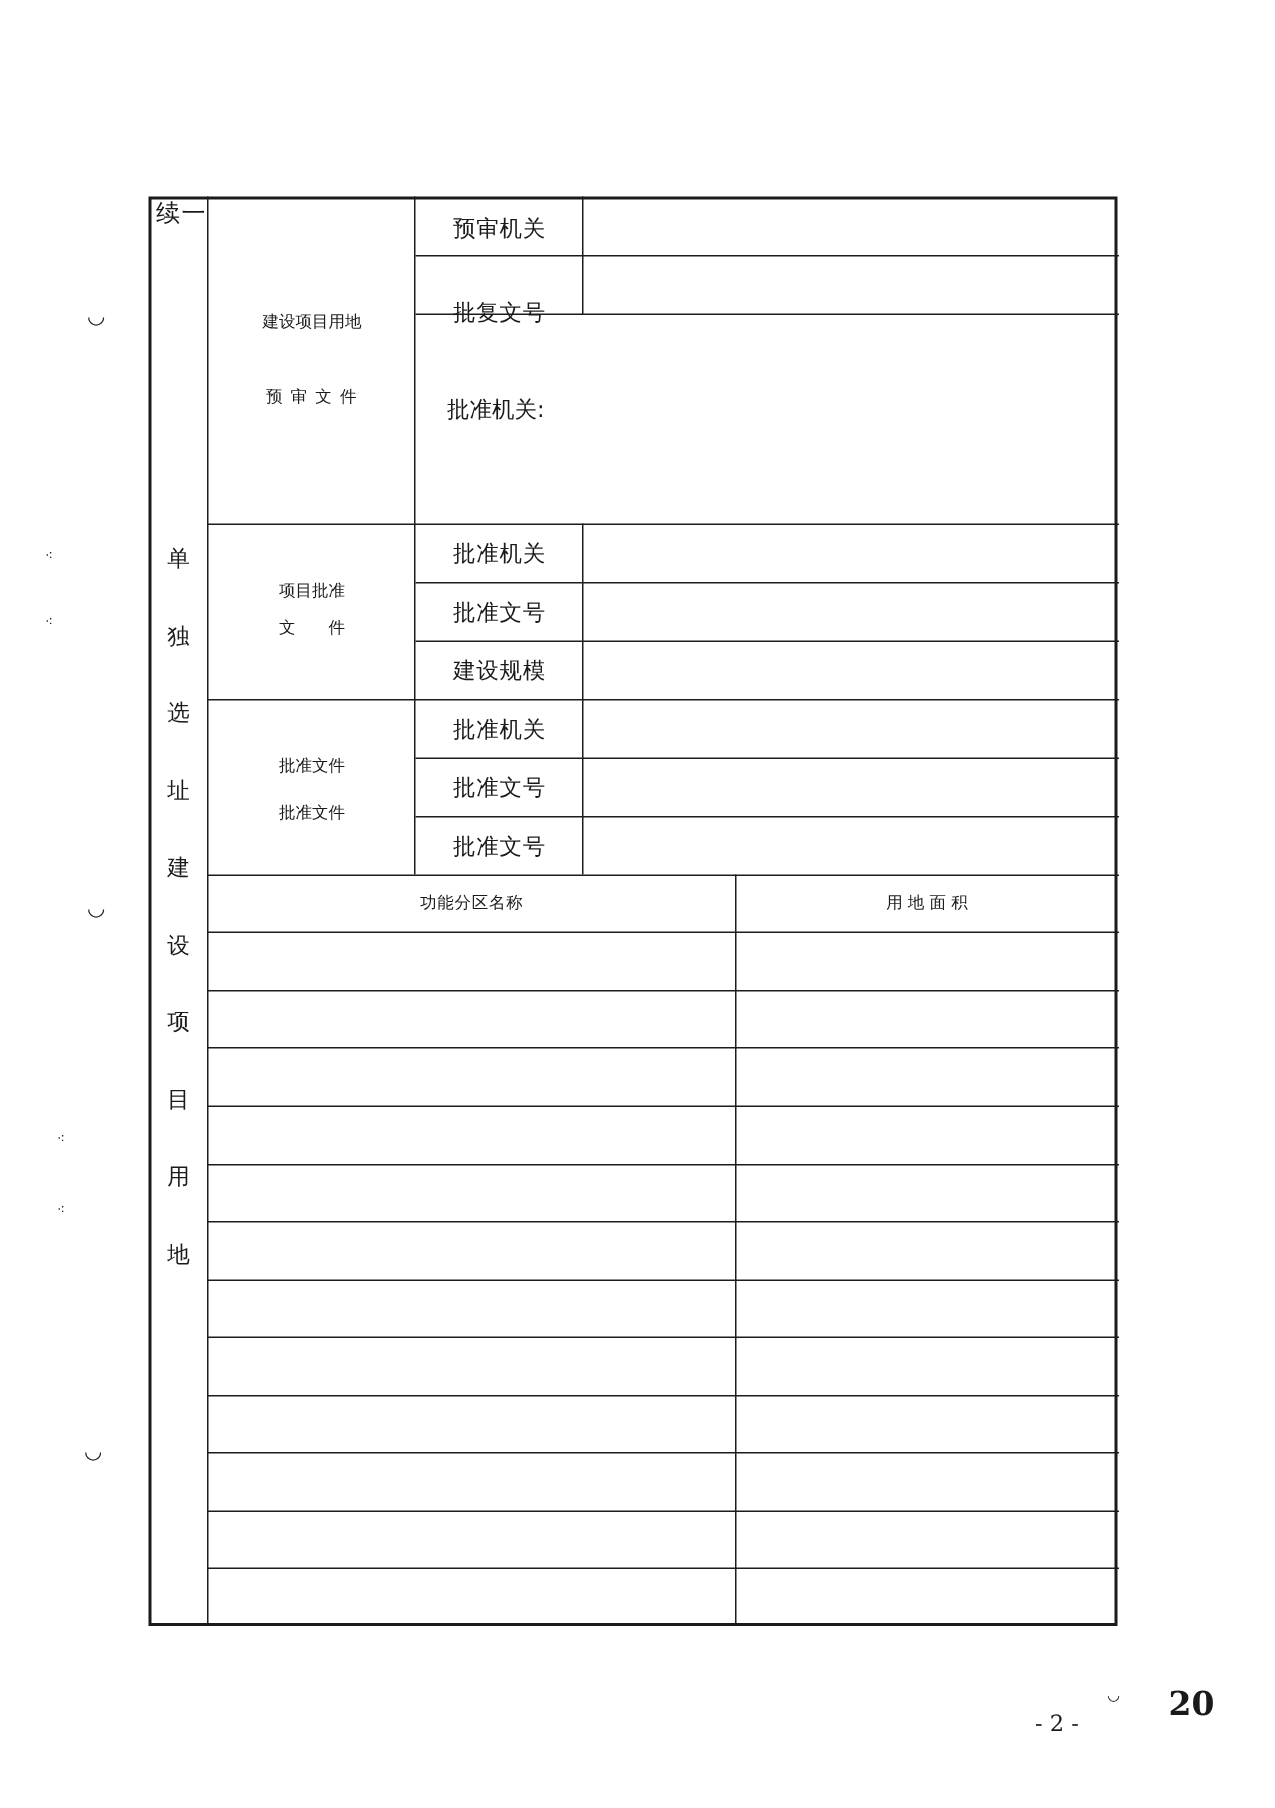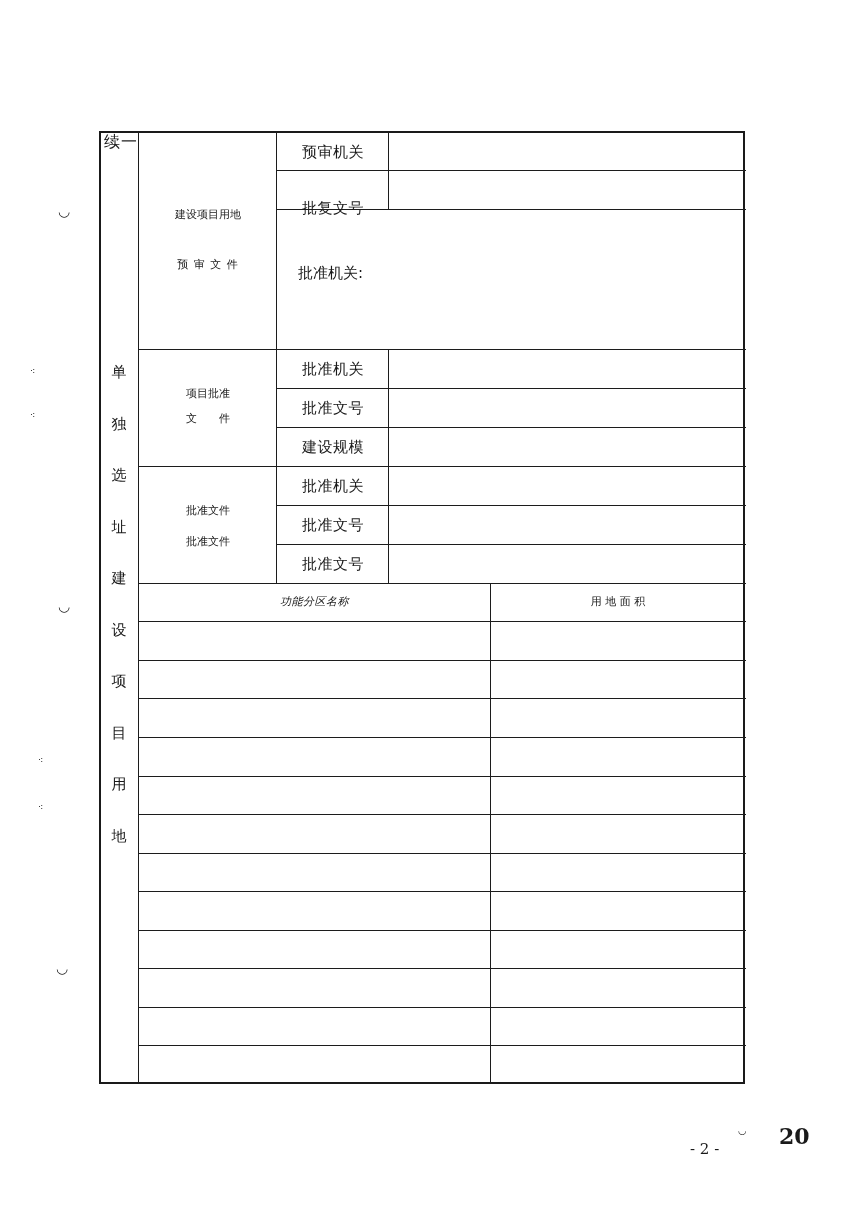--- a/index.html
+++ b/index.html
@@ -95,21 +95,21 @@
 
   <div class="cell-text" style="left:139px; width:138px; top:503px;">批准文件</div>
   <div class="cell-text" style="left:139px; width:138px; top:534px;">批准文件</div>
   <div class="field" style="top:477px;">批准机关</div>
   <div class="value" style="top:466px; height:39px;"></div>
   <div class="field" style="top:516px;">批准文号</div>
   <div class="value" style="top:505px; height:39px;"></div>
   <div class="field" style="top:555px;">批准文号</div>
   <div class="value" style="top:544px; height:39px;"></div>
 
-  <div class="cell-text" style="left:139px; width:351px; top:594px; letter-spacing:0.5px;font-style:italic;">功能分区名称</div>
+  <div class="cell-text" style="left:139px; width:351px; top:594px; letter-spacing:0.5px;">功能分区名称</div>
   <div class="cell-text" style="left:490px; width:256px; top:594px;">用 地 面 积</div>
 
   <div class="blank-row" style="left:139px; top:621px; width:351px; height:39px;"></div>
   <div class="blank-row" style="left:491px; top:621px; width:255px; height:39px;"></div>
   <div class="blank-row" style="left:139px; top:660px; width:351px; height:38px;"></div>
   <div class="blank-row" style="left:491px; top:660px; width:255px; height:38px;"></div>
   <div class="blank-row" style="left:139px; top:698px; width:351px; height:39px;"></div>
   <div class="blank-row" style="left:491px; top:698px; width:255px; height:39px;"></div>
   <div class="blank-row" style="left:139px; top:737px; width:351px; height:39px;"></div>
   <div class="blank-row" style="left:491px; top:737px; width:255px; height:39px;"></div>

